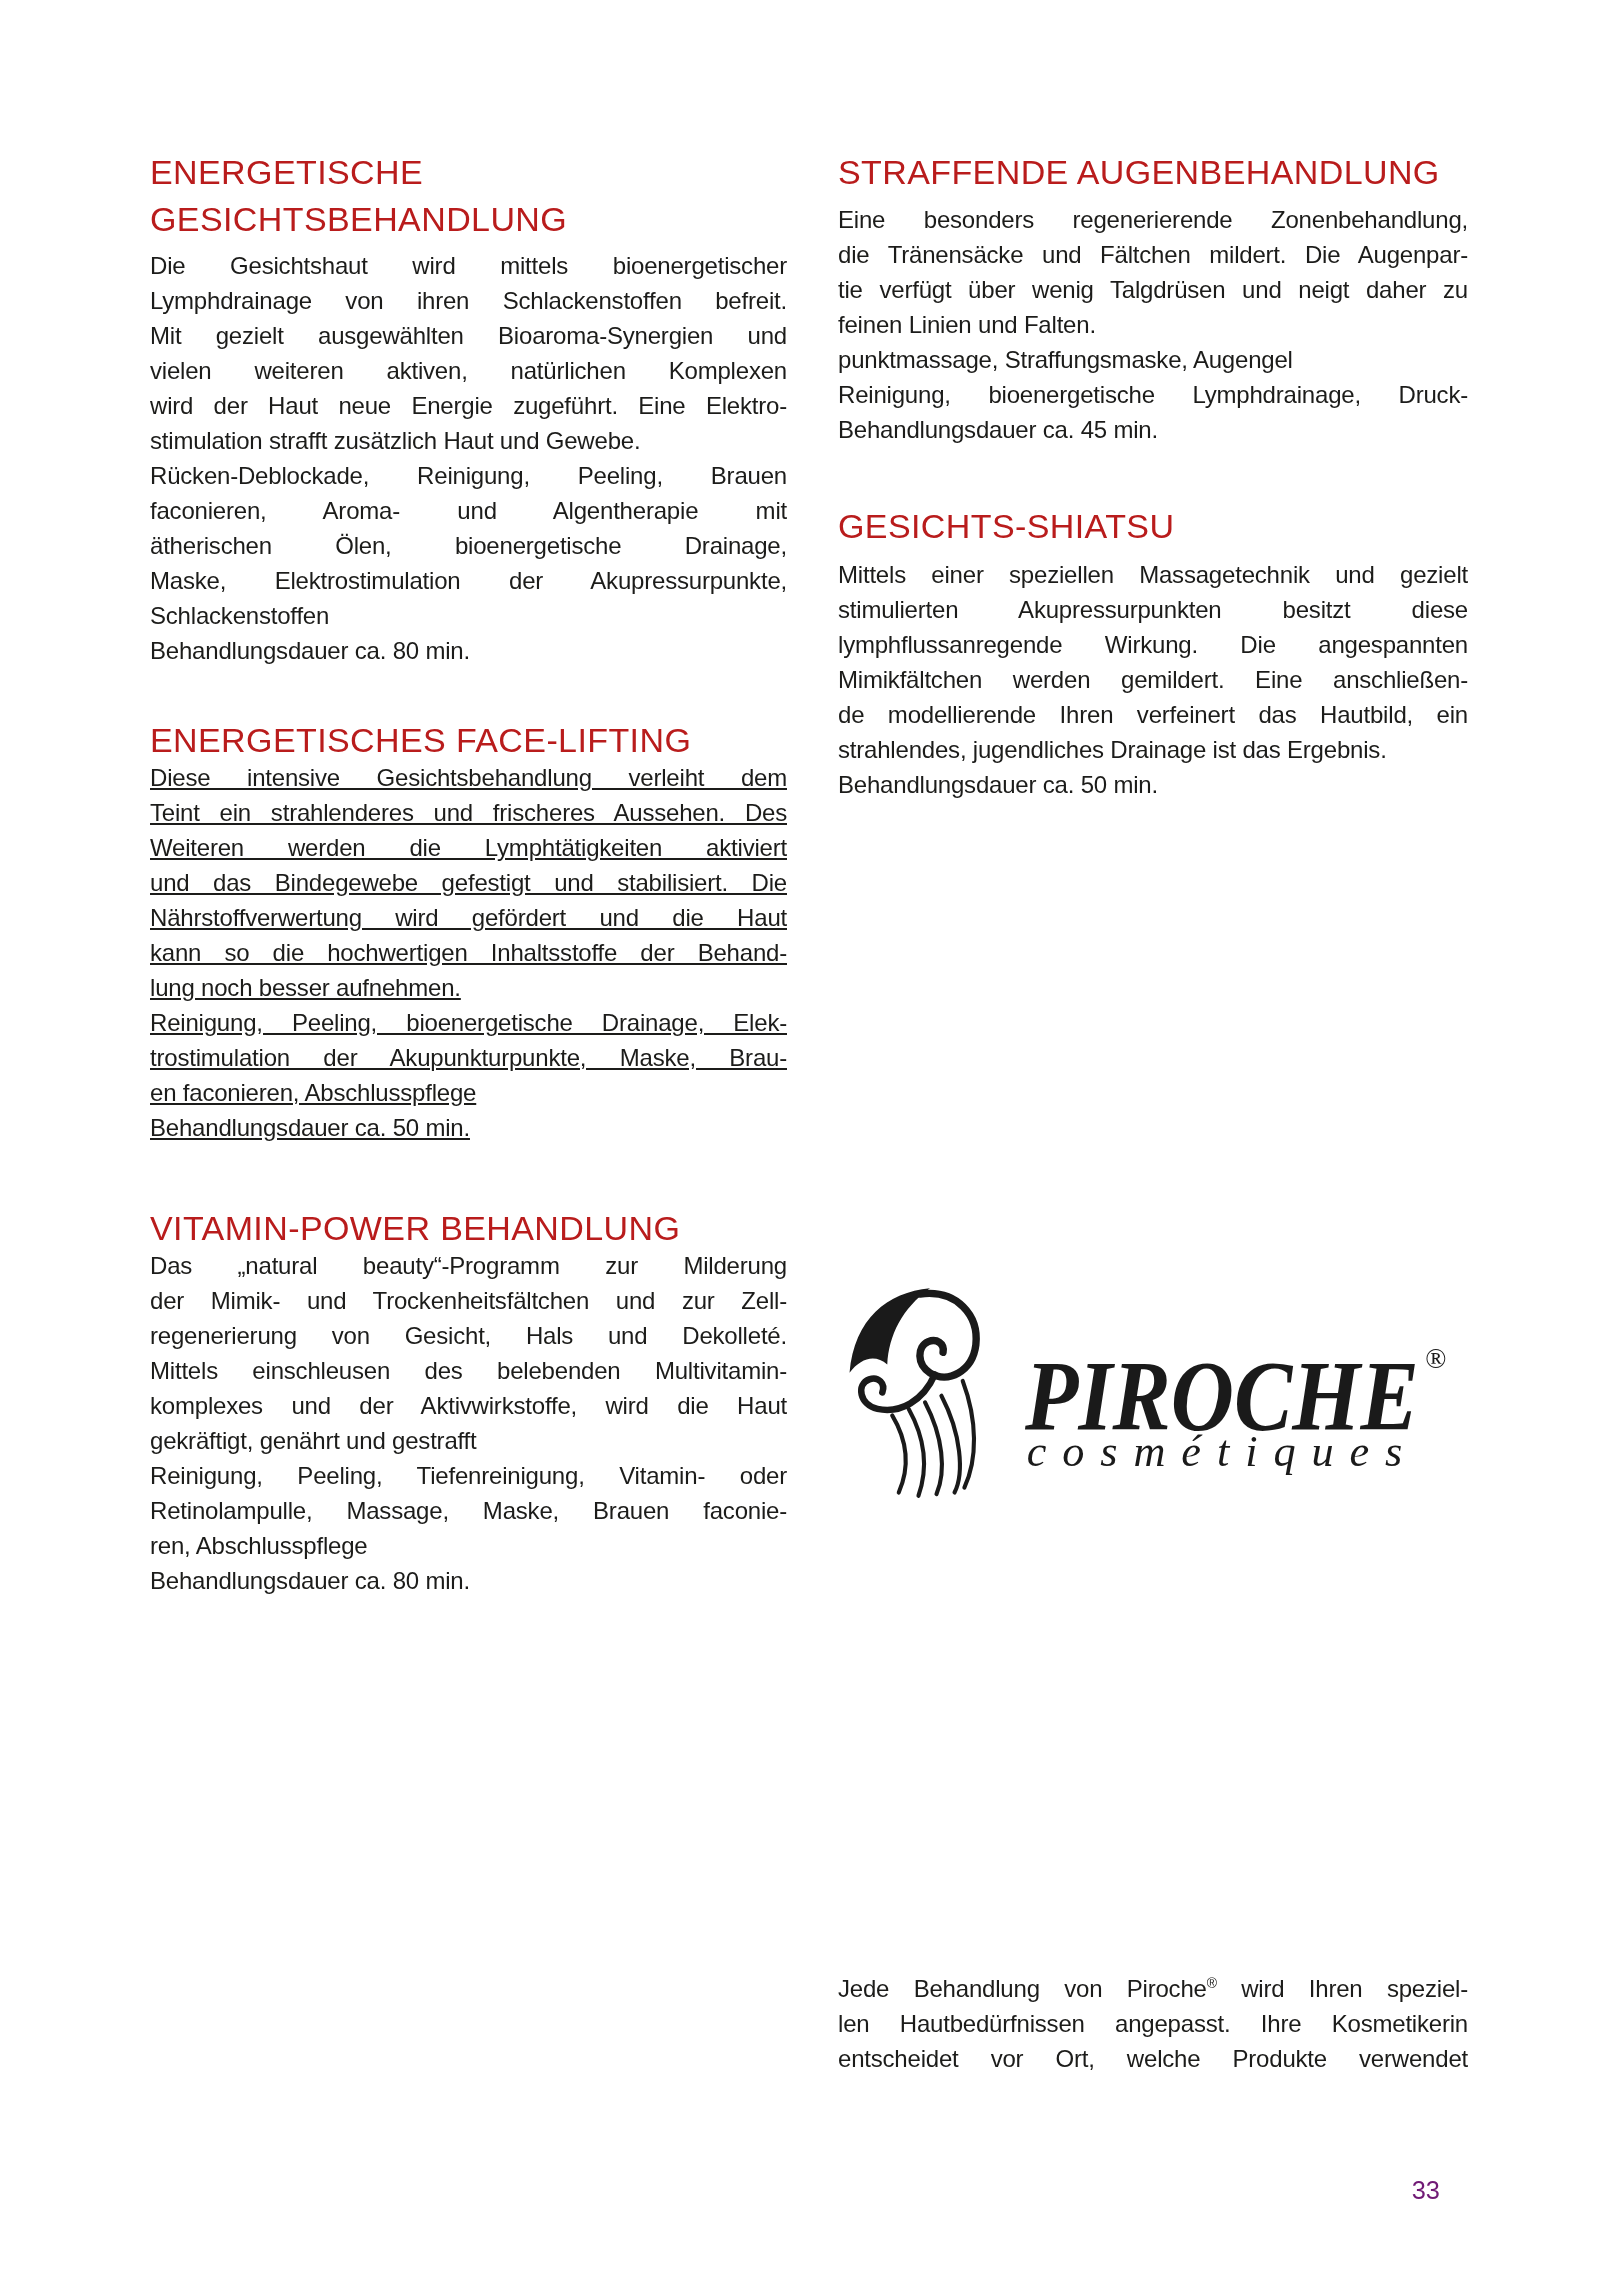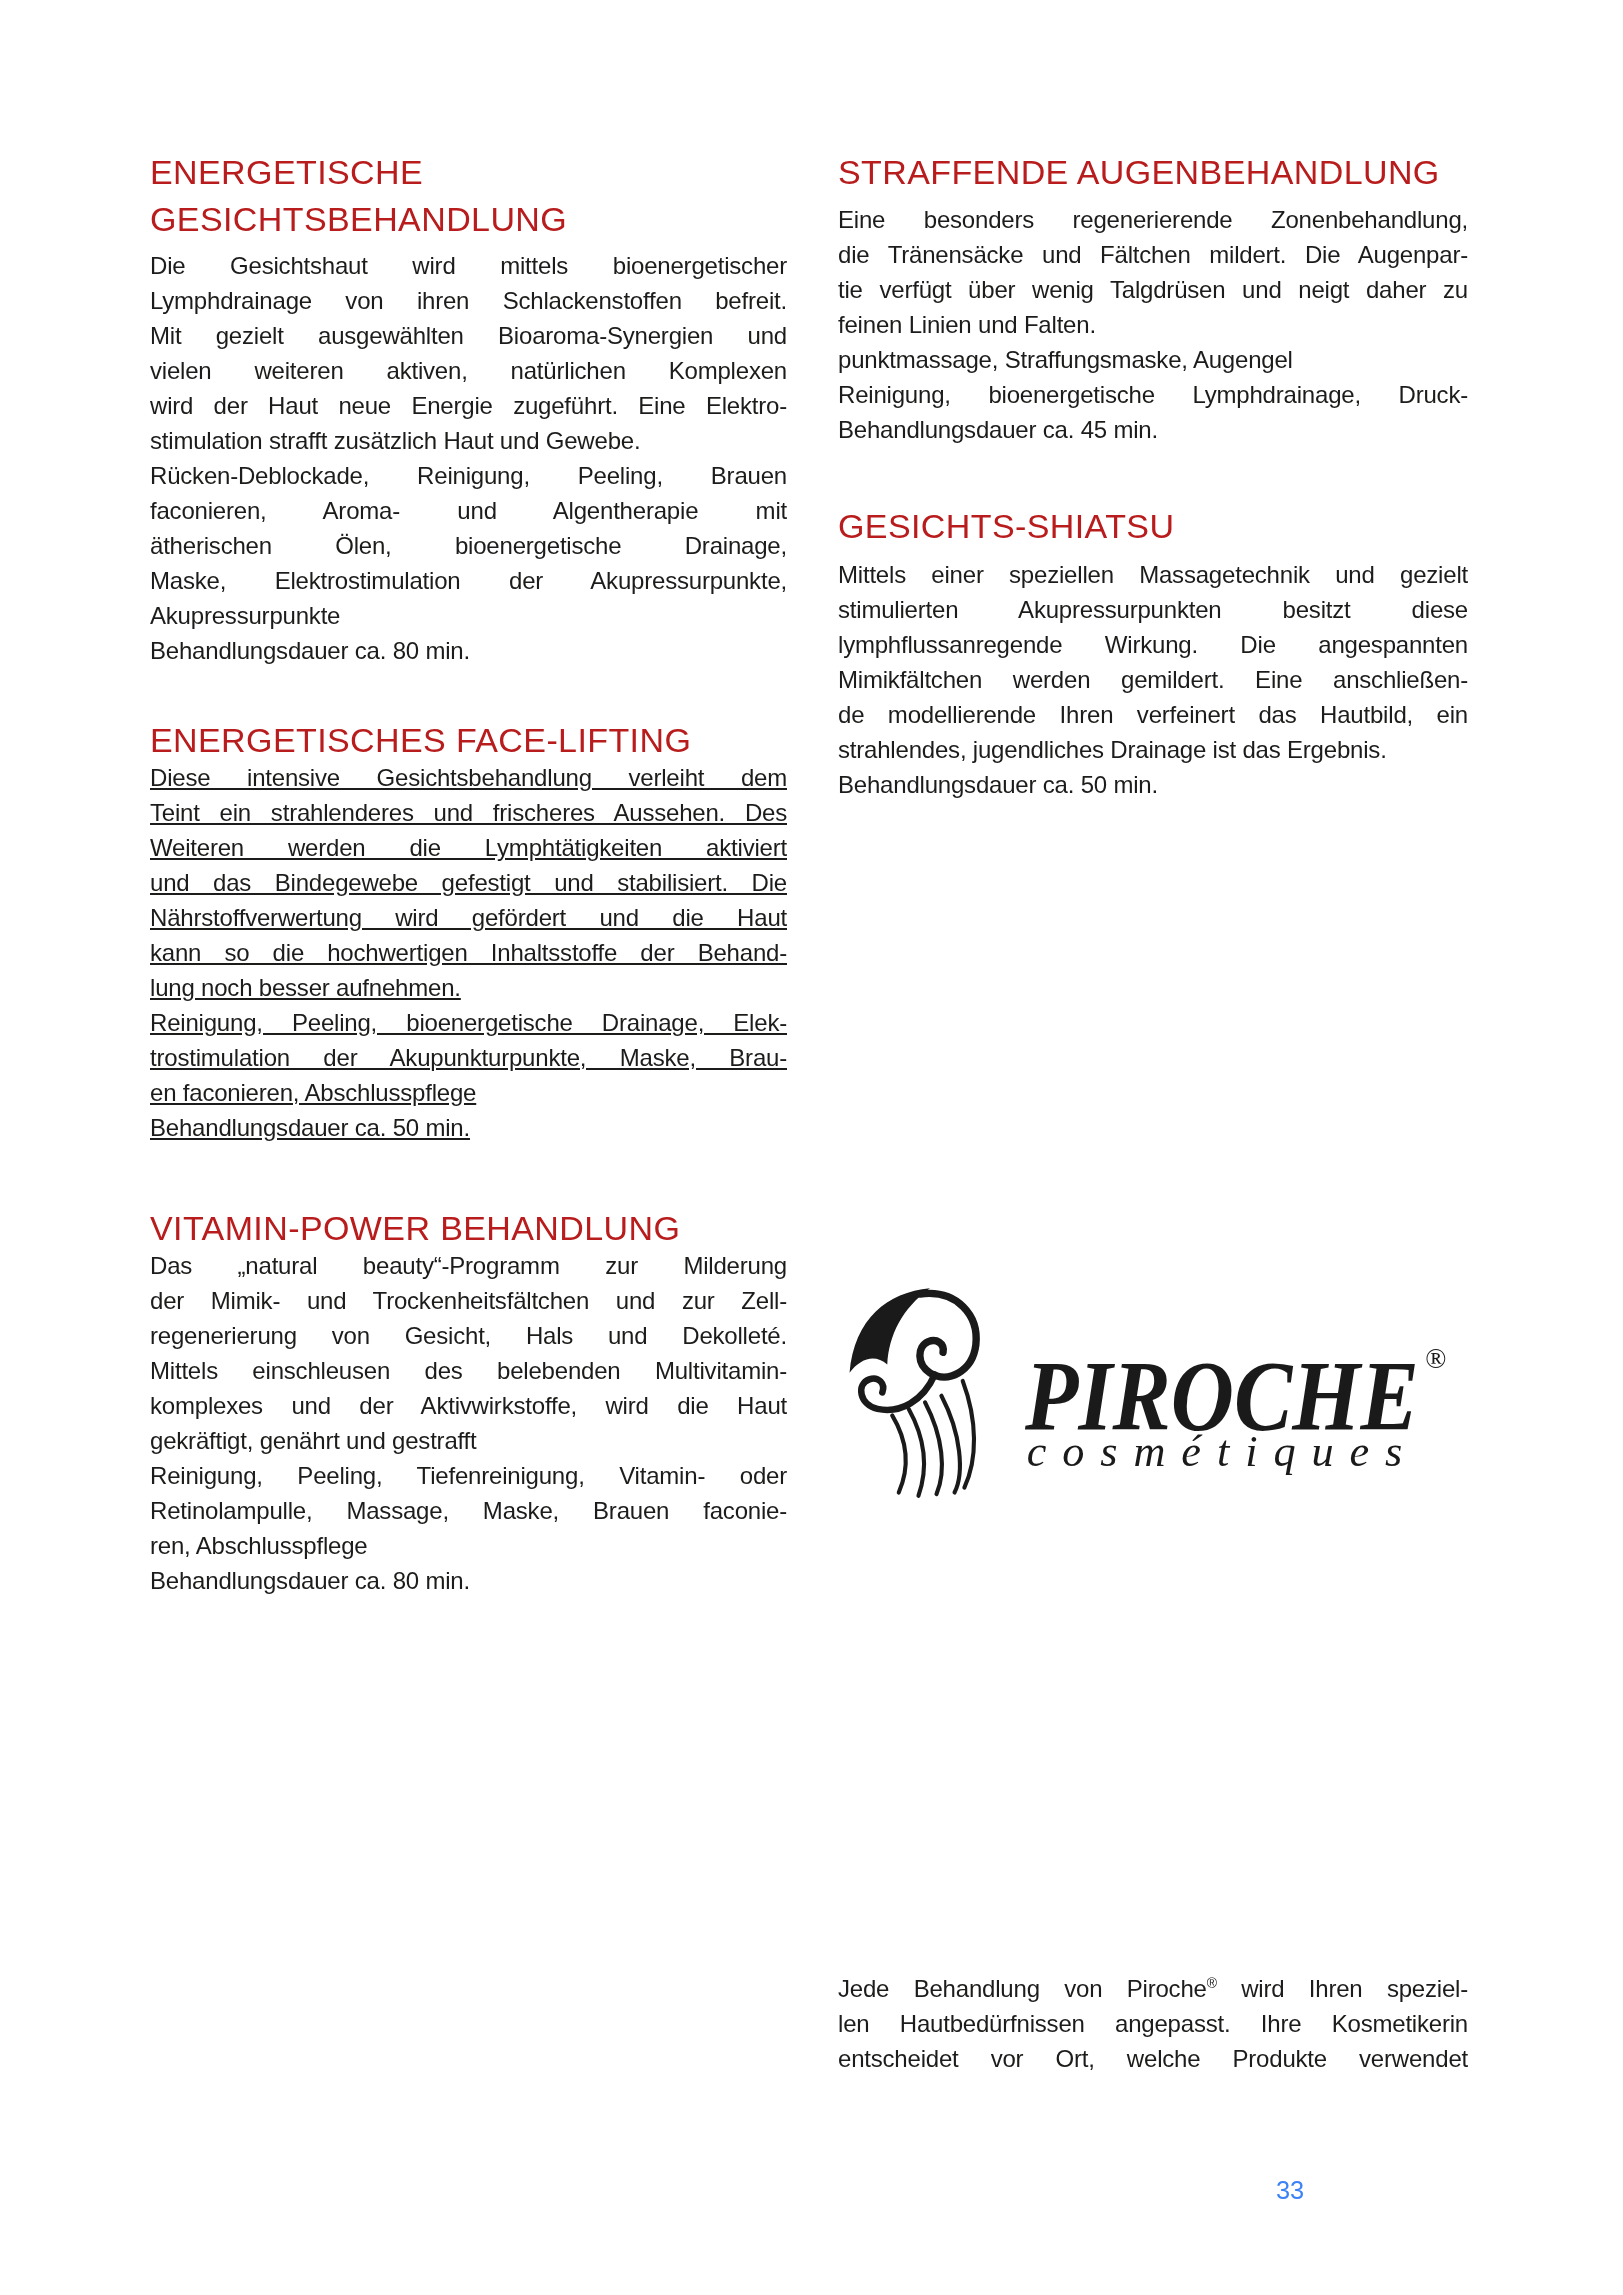--- a/index.html
+++ b/index.html
@@ -15,21 +15,21 @@
     color:#b91c1c;
   }
   .body-block{
     font-size:24px;line-height:35px;letter-spacing:-0.2px;
     color:#1c1c1a;
   }
   .bl{display:block;white-space:normal;}
   .bl.j{text-align:justify;text-align-last:justify;}
   sup.reg{font-size:58%;vertical-align:super;line-height:0;}
   .page-num{
-    font-size:25.4px;color:#3b82f6;
+    font-size:25.4px;color:#701a75;text-align:right;
   }
   .logo-svg{display:block;}
 </style>
 </head>
 <body>
 
 <div class="abs sec-h" style="left:150px;top:149px;width:637px;">
   <div>ENERGETISCHE</div>
   <div>GESICHTSBEHANDLUNG</div>
 </div>
@@ -37,21 +37,21 @@
     <div class="bl j">Die Gesichtshaut wird mittels bioenergetischer</div>
     <div class="bl j">Lymphdrainage von ihren Schlackenstoffen befreit.</div>
     <div class="bl j">Mit gezielt ausgewählten Bioaroma-Synergien und</div>
     <div class="bl j">vielen weiteren aktiven, natürlichen Komplexen</div>
     <div class="bl j">wird der Haut neue Energie zugeführt. Eine Elektro-</div>
     <div class="bl">stimulation strafft zusätzlich Haut und Gewebe.</div>
     <div class="bl j">Rücken-Deblockade, Reinigung, Peeling, Brauen</div>
     <div class="bl j">faconieren, Aroma- und Algentherapie mit</div>
     <div class="bl j">ätherischen Ölen, bioenergetische Drainage,</div>
     <div class="bl j">Maske, Elektrostimulation der Akupressurpunkte,</div>
-    <div class="bl">Akupressurpunkte</div>
+    <div class="bl">Schlackenstoffen</div>
     <div class="bl">Behandlungsdauer ca. 80 min.</div>
   </div>
 
 <div class="abs sec-h" style="left:150px;top:717px;width:637px;">
   <div>ENERGETISCHES FACE-LIFTING</div>
 </div>
 <div class="abs body-block" style="left:150px;top:760px;width:637px;text-decoration:underline;">
     <div class="bl j">Diese intensive Gesichtsbehandlung verleiht dem</div>
     <div class="bl j">Teint ein strahlenderes und frischeres Aussehen. Des</div>
     <div class="bl j">Weiteren werden die Lymphtätigkeiten aktiviert</div>

